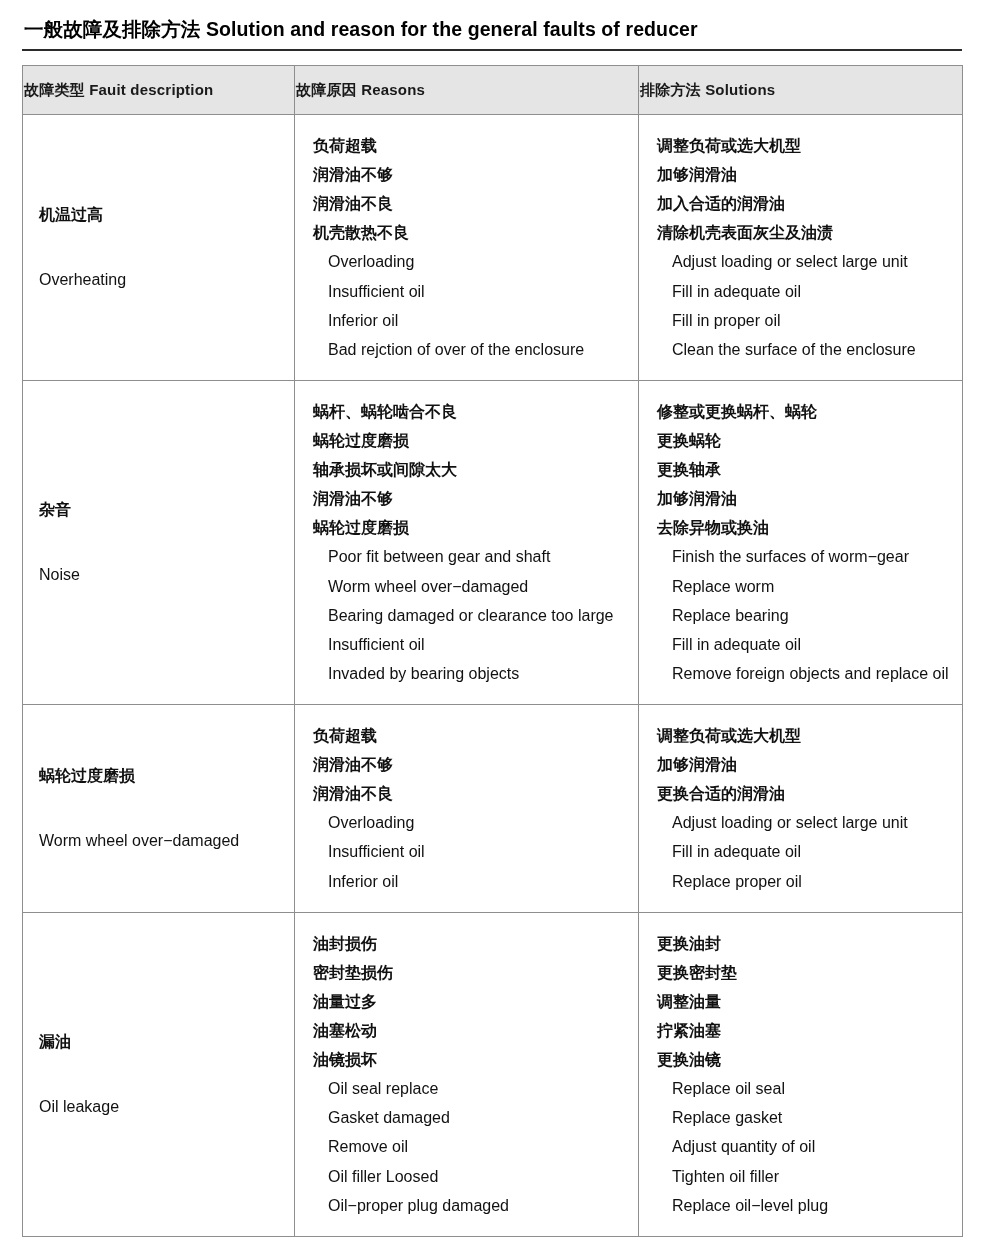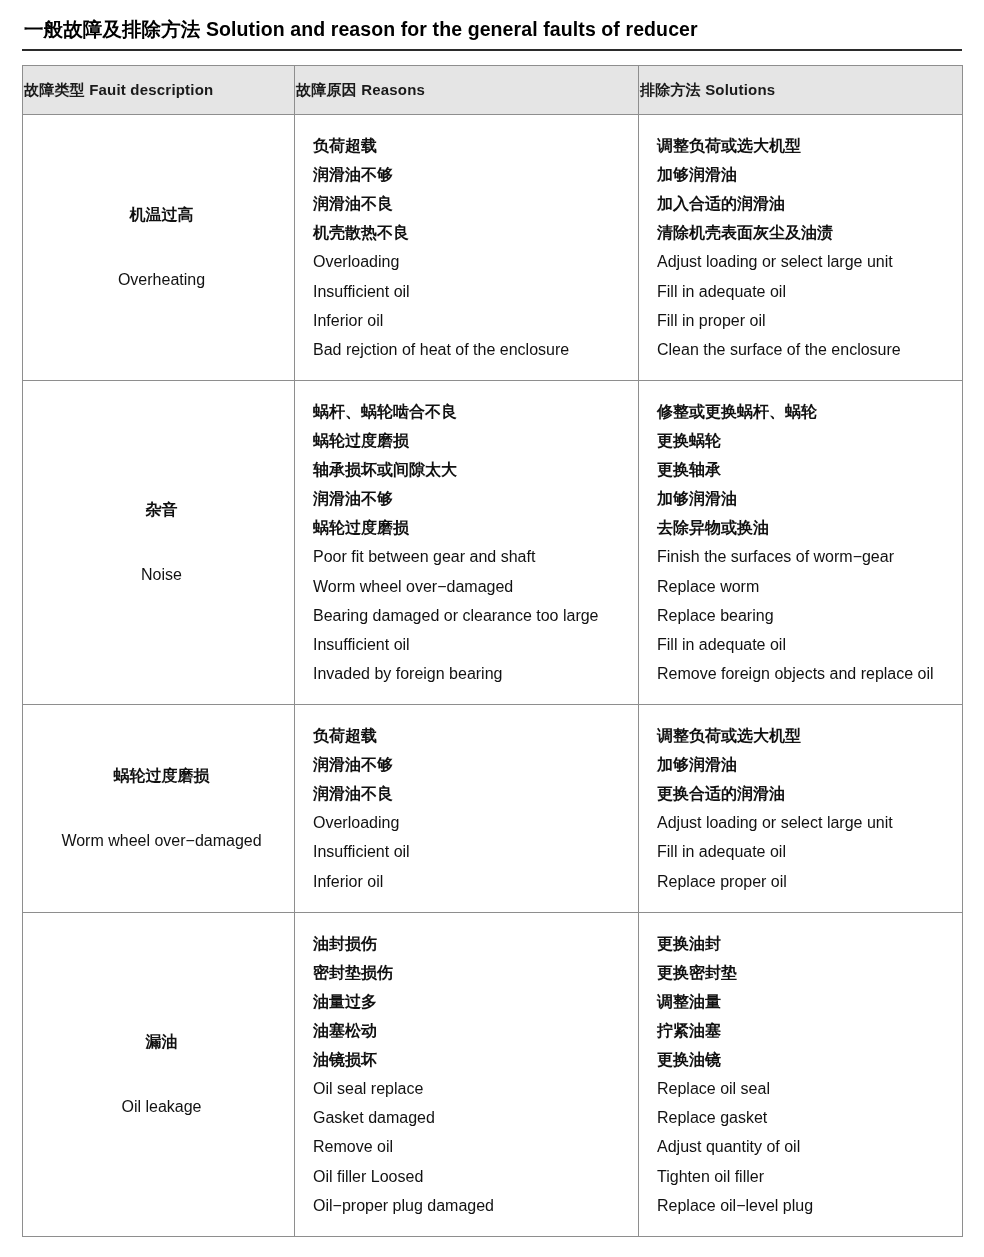--- a/index.html
+++ b/index.html
@@ -57,39 +57,39 @@
   tbody td {
     border: 1px solid #8e8e8e;
     vertical-align: middle;
     padding: 16px 10px 16px 18px;
     font-size: 16px;
     line-height: 1.82;
     color: #111111;
   }
   td.type-cell {
     padding-left: 16px;
-    text-align: center;
   }
   .cn {
     font-weight: bold;
     white-space: nowrap;
   }
   .en {
     font-weight: normal;
     white-space: nowrap;
     margin-top: 36px;
   }
   .lines div {
     white-space: nowrap;
   }
   .lines .cn-line {
     font-weight: bold;
   }
   .lines .en-line {
     font-weight: normal;
+    margin-left: 15px;
   }
   .type-cell .cn { display: block; }
   .type-cell .en { display: block; }
 </style>
 </head>
 <body>
 
 <div class="page">
 
   <div class="doc-title">一般故障及排除方法 Solution and reason for the general faults of reducer</div>
@@ -116,21 +116,21 @@
           </td>
           <td>
             <div class="lines">
               <div class="cn-line">负荷超载</div>
               <div class="cn-line">润滑油不够</div>
               <div class="cn-line">润滑油不良</div>
               <div class="cn-line">机壳散热不良</div>
               <div class="en-line">Overloading</div>
               <div class="en-line">Insufficient oil</div>
               <div class="en-line">Inferior oil</div>
-              <div class="en-line">Bad rejction of heat of the enclosure</div>
+              <div class="en-line">Bad rejction of over of the enclosure</div>
             </div>
           </td>
           <td>
             <div class="lines">
               <div class="cn-line">调整负荷或选大机型</div>
               <div class="cn-line">加够润滑油</div>
               <div class="cn-line">加入合适的润滑油</div>
               <div class="cn-line">清除机壳表面灰尘及油渍</div>
               <div class="en-line">Adjust loading or select large unit</div>
               <div class="en-line">Fill in adequate oil</div>
@@ -148,21 +148,21 @@
             <div class="lines">
               <div class="cn-line">蜗杆、蜗轮啮合不良</div>
               <div class="cn-line">蜗轮过度磨损</div>
               <div class="cn-line">轴承损坏或间隙太大</div>
               <div class="cn-line">润滑油不够</div>
               <div class="cn-line">蜗轮过度磨损</div>
               <div class="en-line">Poor fit between gear and shaft</div>
               <div class="en-line">Worm wheel over−damaged</div>
               <div class="en-line">Bearing damaged or clearance too large</div>
               <div class="en-line">Insufficient oil</div>
-              <div class="en-line">Invaded by foreign bearing</div>
+              <div class="en-line">Invaded by bearing objects</div>
             </div>
           </td>
           <td>
             <div class="lines">
               <div class="cn-line">修整或更换蜗杆、蜗轮</div>
               <div class="cn-line">更换蜗轮</div>
               <div class="cn-line">更换轴承</div>
               <div class="cn-line">加够润滑油</div>
               <div class="cn-line">去除异物或换油</div>
               <div class="en-line">Finish the surfaces of worm−gear</div>

